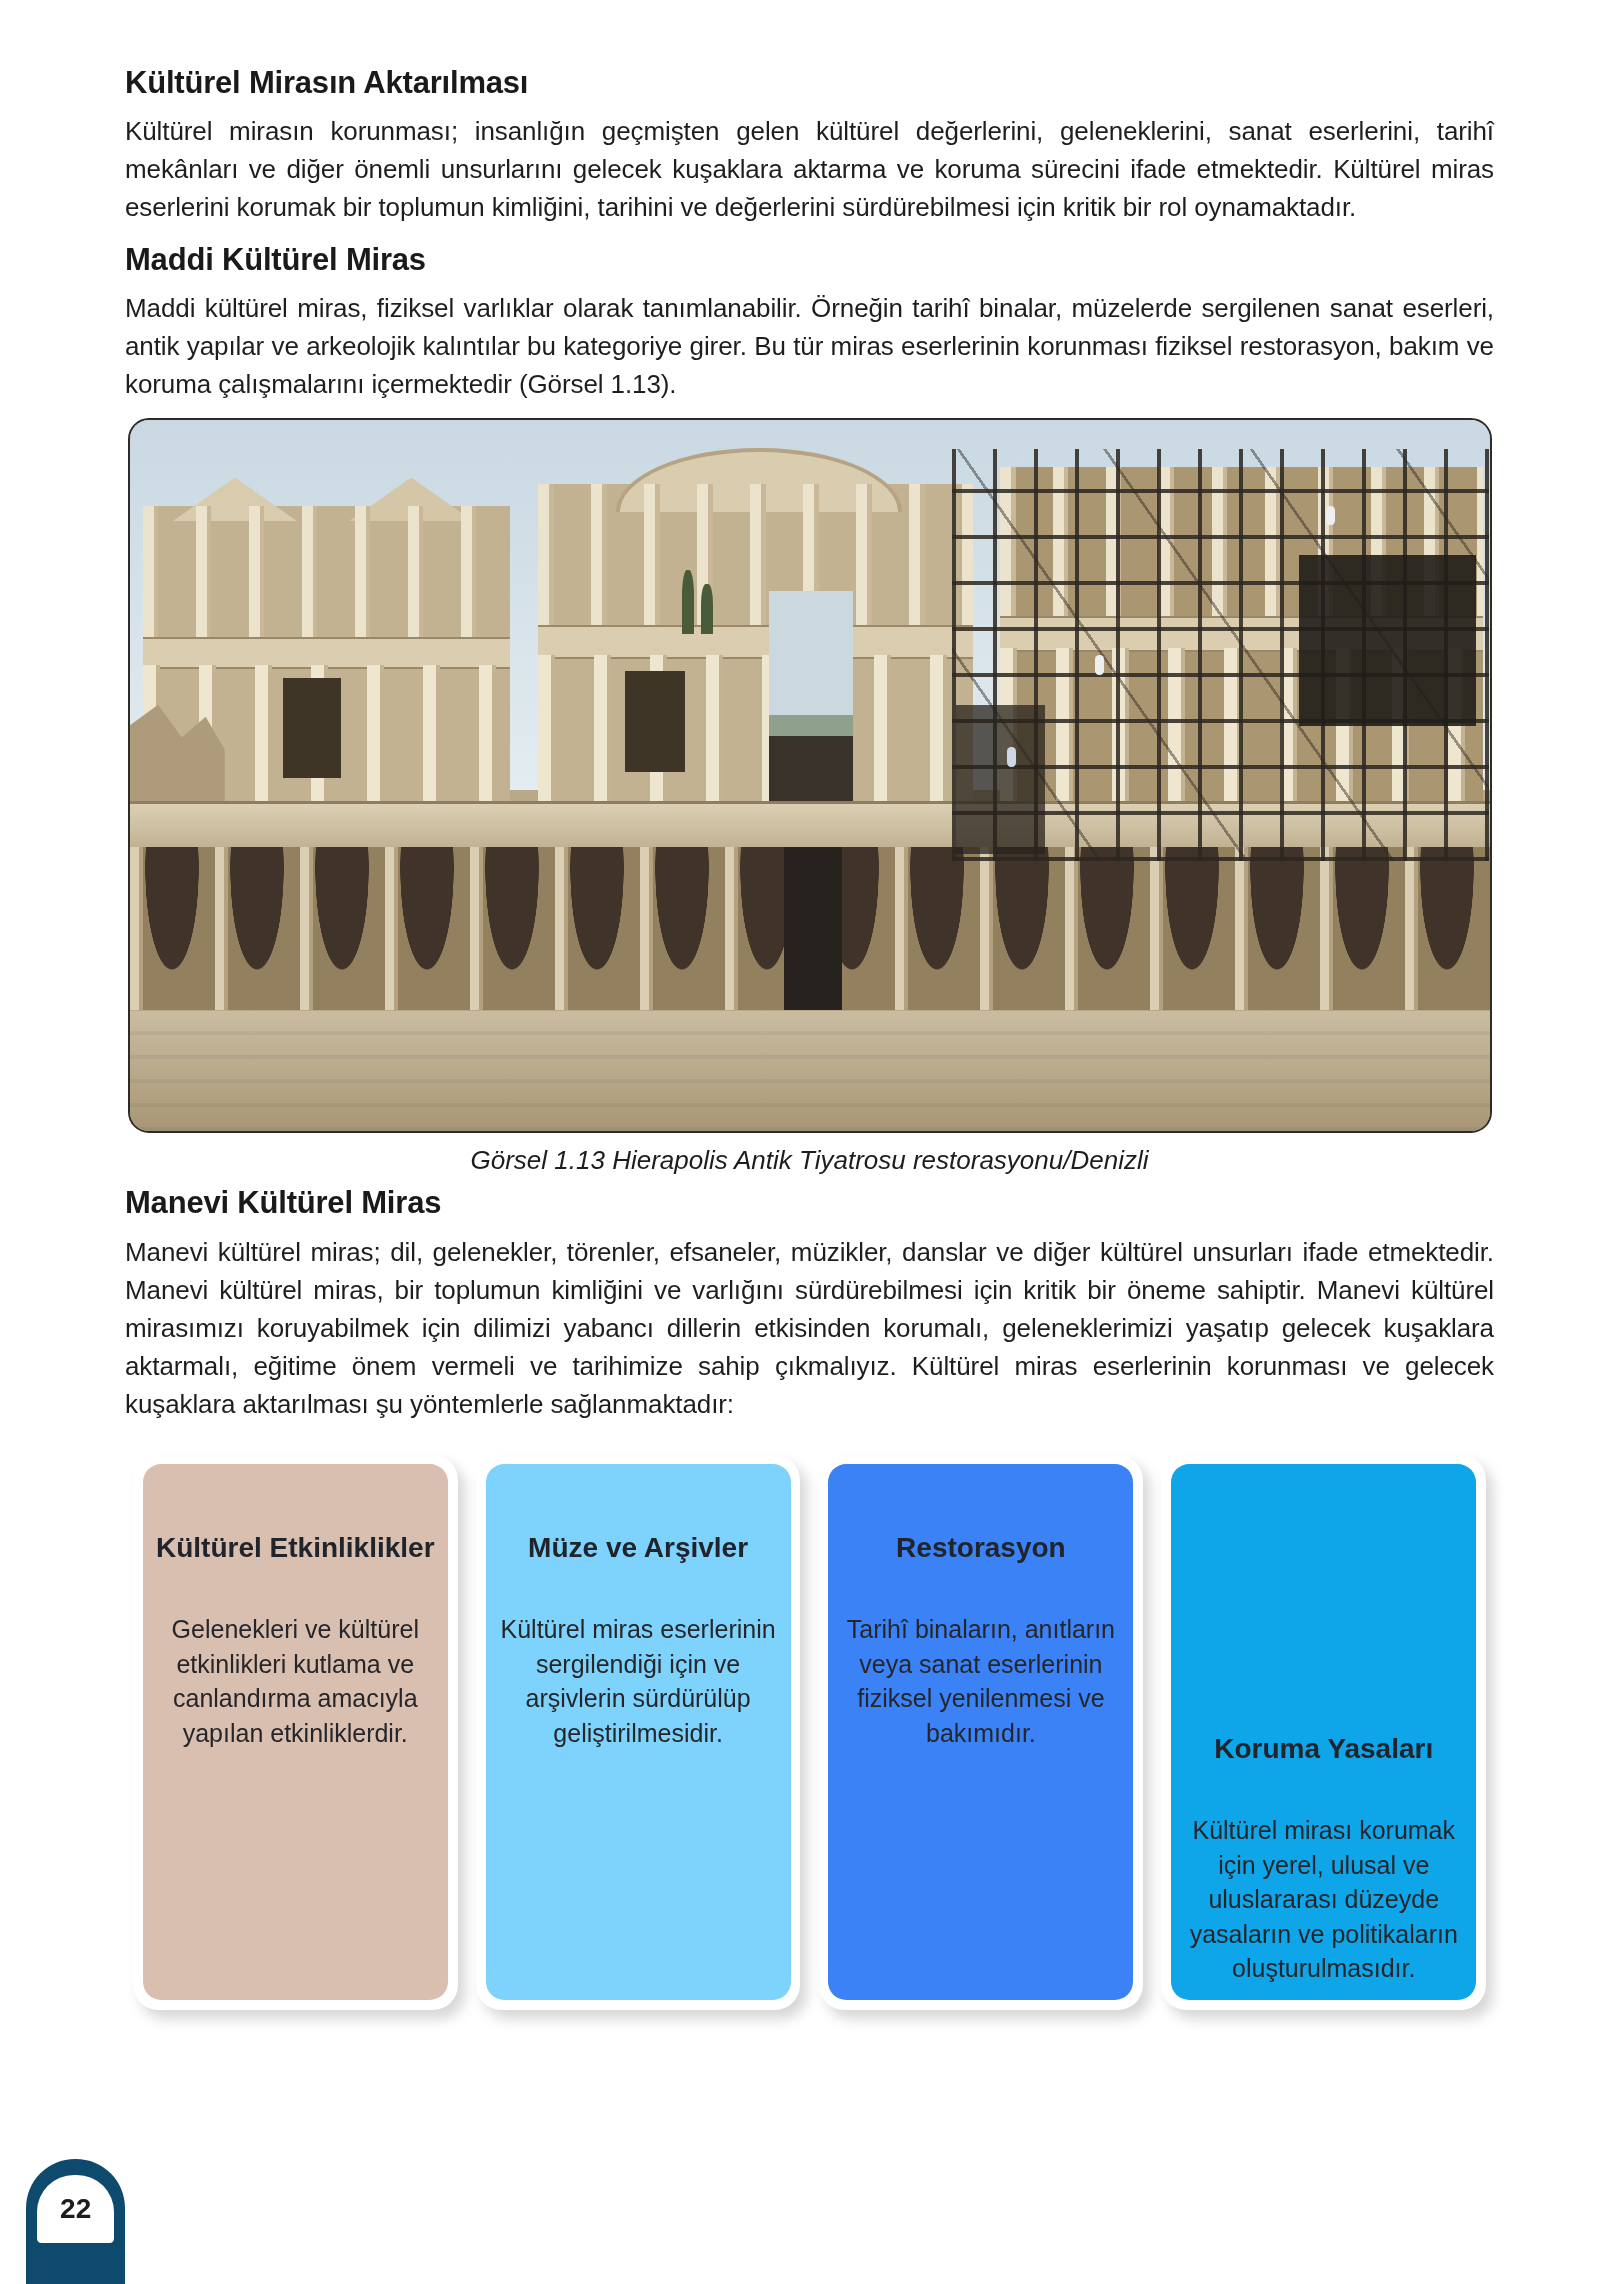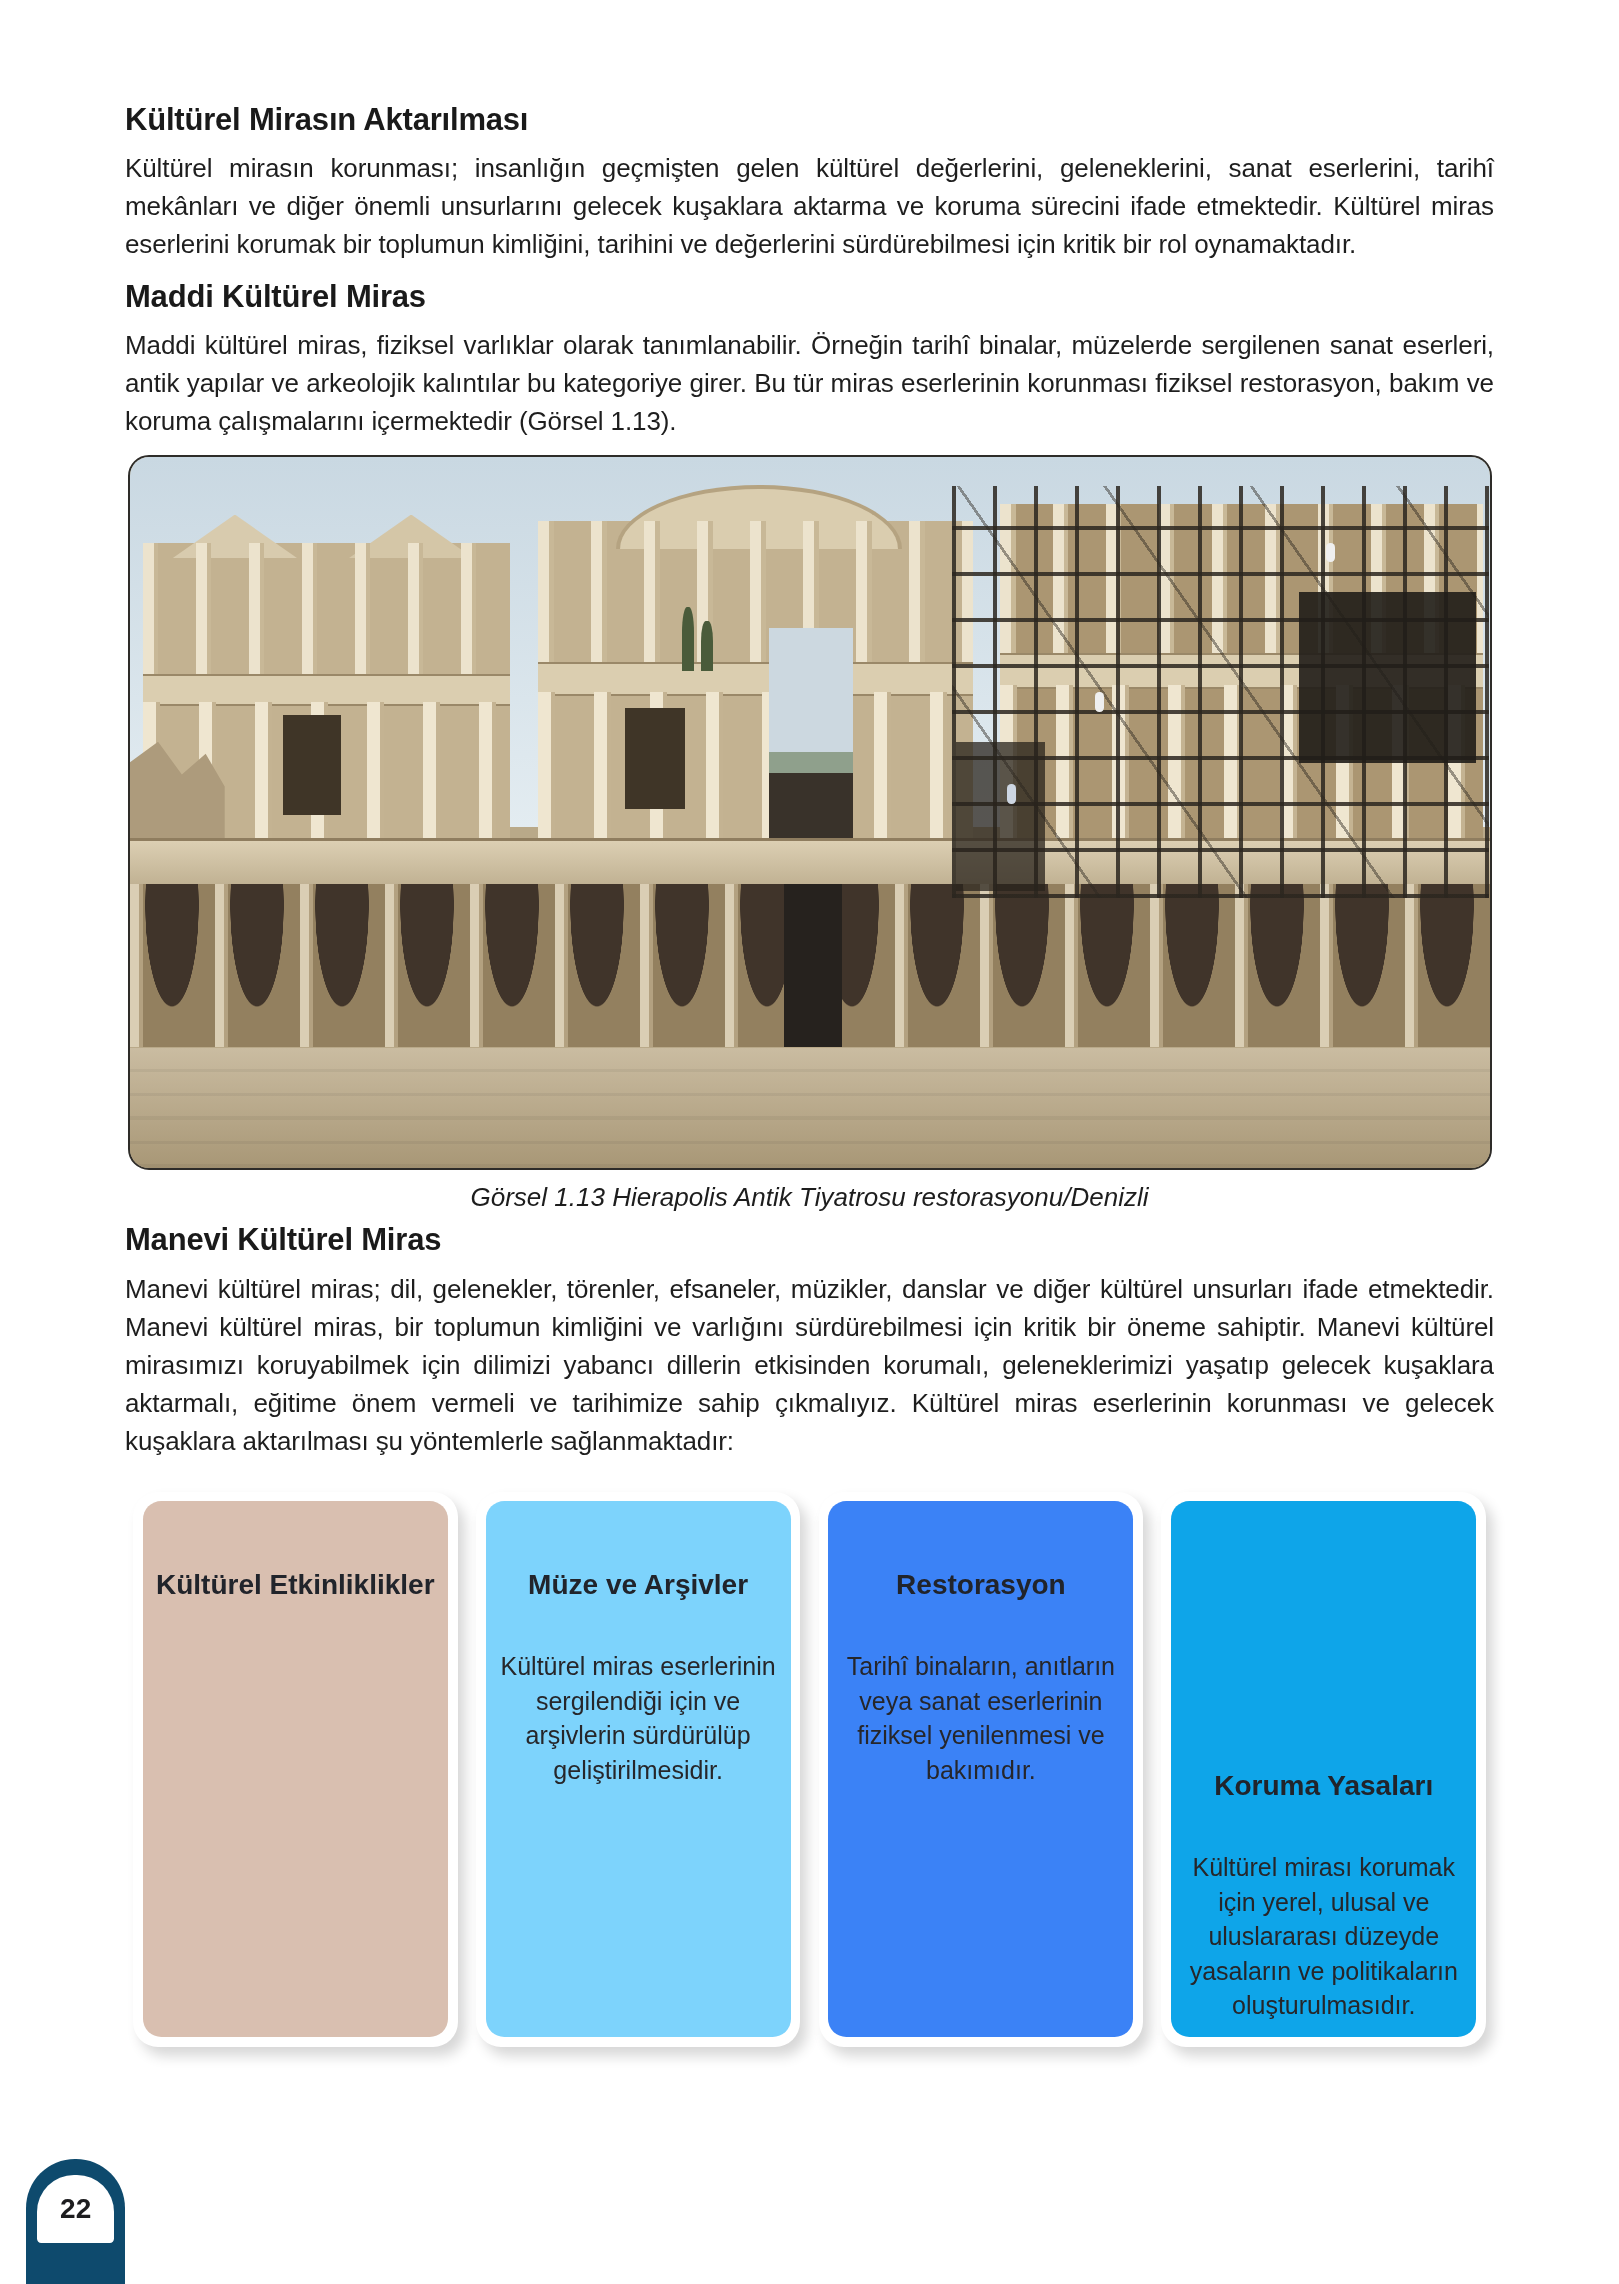--- a/index.html
+++ b/index.html
@@ -1,18 +1,18 @@
 <!DOCTYPE html>
 <html lang="tr" style="font-size:11.2px"><head>
 <meta charset="utf-8">
 <style>
   html,body{margin:0;padding:0;background:#ffffff;}
   .page{position:relative;width:1620px;height:2284px;background:#ffffff;overflow:hidden;
         font-family:"Liberation Sans","DejaVu Sans",sans-serif;color:#1e1e1e;}
-  .content{position:absolute;left:125px;top:0;width:1369px;padding-top:102px;}
+  .content{position:absolute;left:125px;top:0;width:1369px;padding-top:65px;}
   .hd{font-size:31px;font-weight:700;margin:0 0 11.2px 0;color:#1a1a1a;letter-spacing:-0.2px;}
   .hd.mid{margin-top:9.8px;}
   .body{font-size:26px;line-height:38px;text-align:justify;margin:0 0 15.5px 0;letter-spacing:-0.1px;}
 
   
   .photo-fig{margin:8.4px 0 0 0;}
   .photo{position:relative;width:1360px;height:711px;margin:0 auto;border:2.1px solid #2e2c29;
          border-radius:21px;overflow:hidden;background:#b9a989;}
   .photo *{position:absolute;}
   .sky{left:0;right:0;top:0;height:52%;background:linear-gradient(#c9d8e2,#e3ecf1);}
@@ -145,20 +145,21 @@
     </figure>
 
     <h2 class="hd mid">Manevi Kültürel Miras</h2>
     <p class="body">Manevi kültürel miras; dil, gelenekler, törenler, efsaneler, müzikler, danslar ve diğer kültürel unsurları ifade etmektedir. Manevi kültürel miras, bir toplumun kimliğini ve varlığını sürdürebilmesi için kritik bir öneme sahiptir. Manevi kültürel mirasımızı koruyabilmek için dilimizi yabancı dillerin etkisinden korumalı, geleneklerimizi yaşatıp gelecek kuşaklara aktarmalı, eğitime önem vermeli ve tarihimize sahip çıkmalıyız. Kültürel miras eserlerinin korunması ve gelecek kuşaklara aktarılması şu yöntemlerle sağlanmaktadır:</p>
 
     <div class="cards">
 
       <div class="card">
         <div class="card-inner" style="background-color: rgb(217, 191, 176);">
           <div class="card-title">Kültürel Etkinliklikler</div>
+          <div class="card-body">Gelenekleri ve kültürel etkinlikleri kutlama ve canlandırma amacıyla yapılan etkinliklerdir.</div>
         </div>
       </div>
 
       <div class="card">
         <div class="card-inner" style="background-color: #7dd3fc;">
           <div class="card-title">Müze ve Arşivler</div>
           <div class="card-body">Kültürel miras eserlerinin sergilendiği için ve arşivlerin sürdürülüp geliştirilmesidir.</div>
         </div>
       </div>
 

